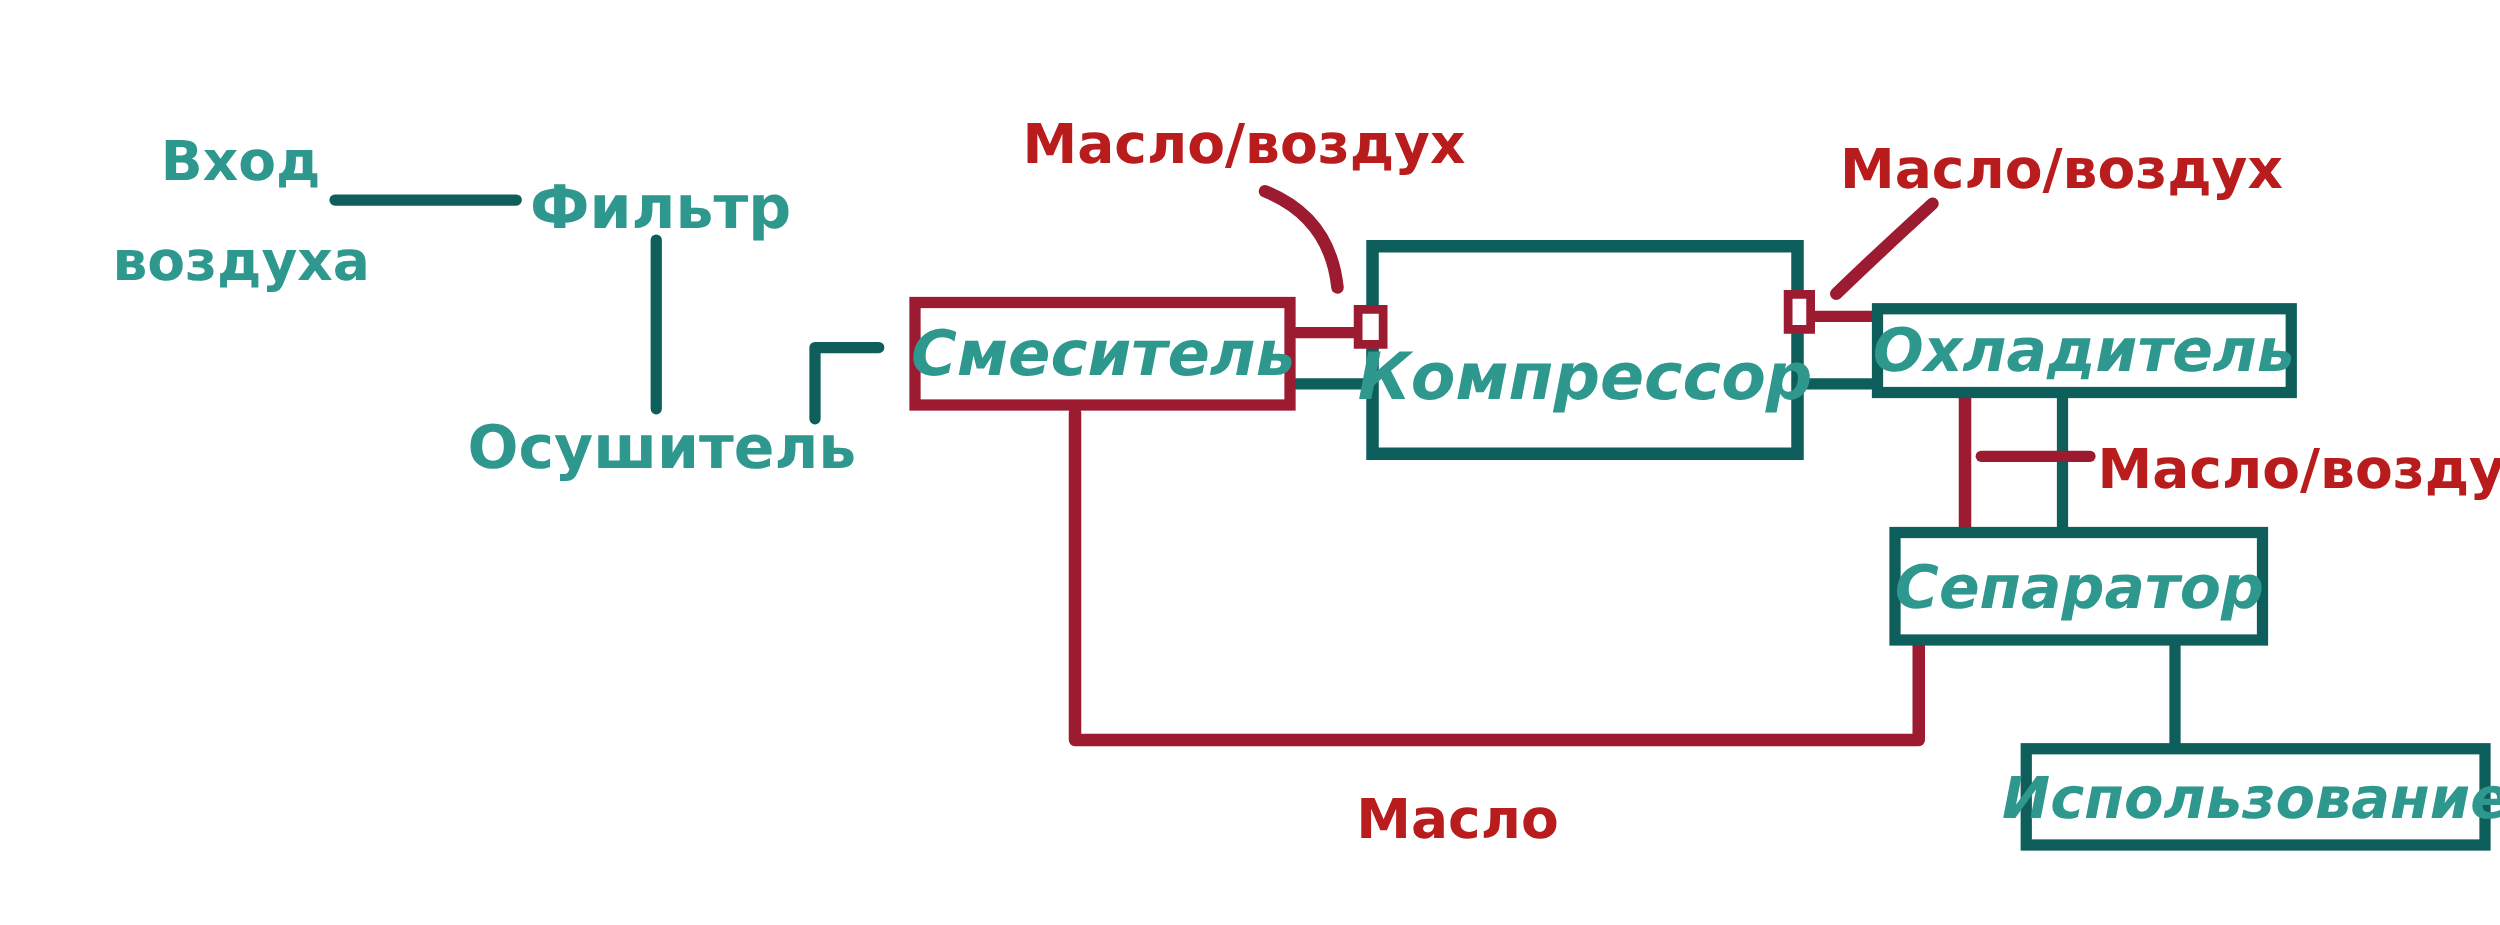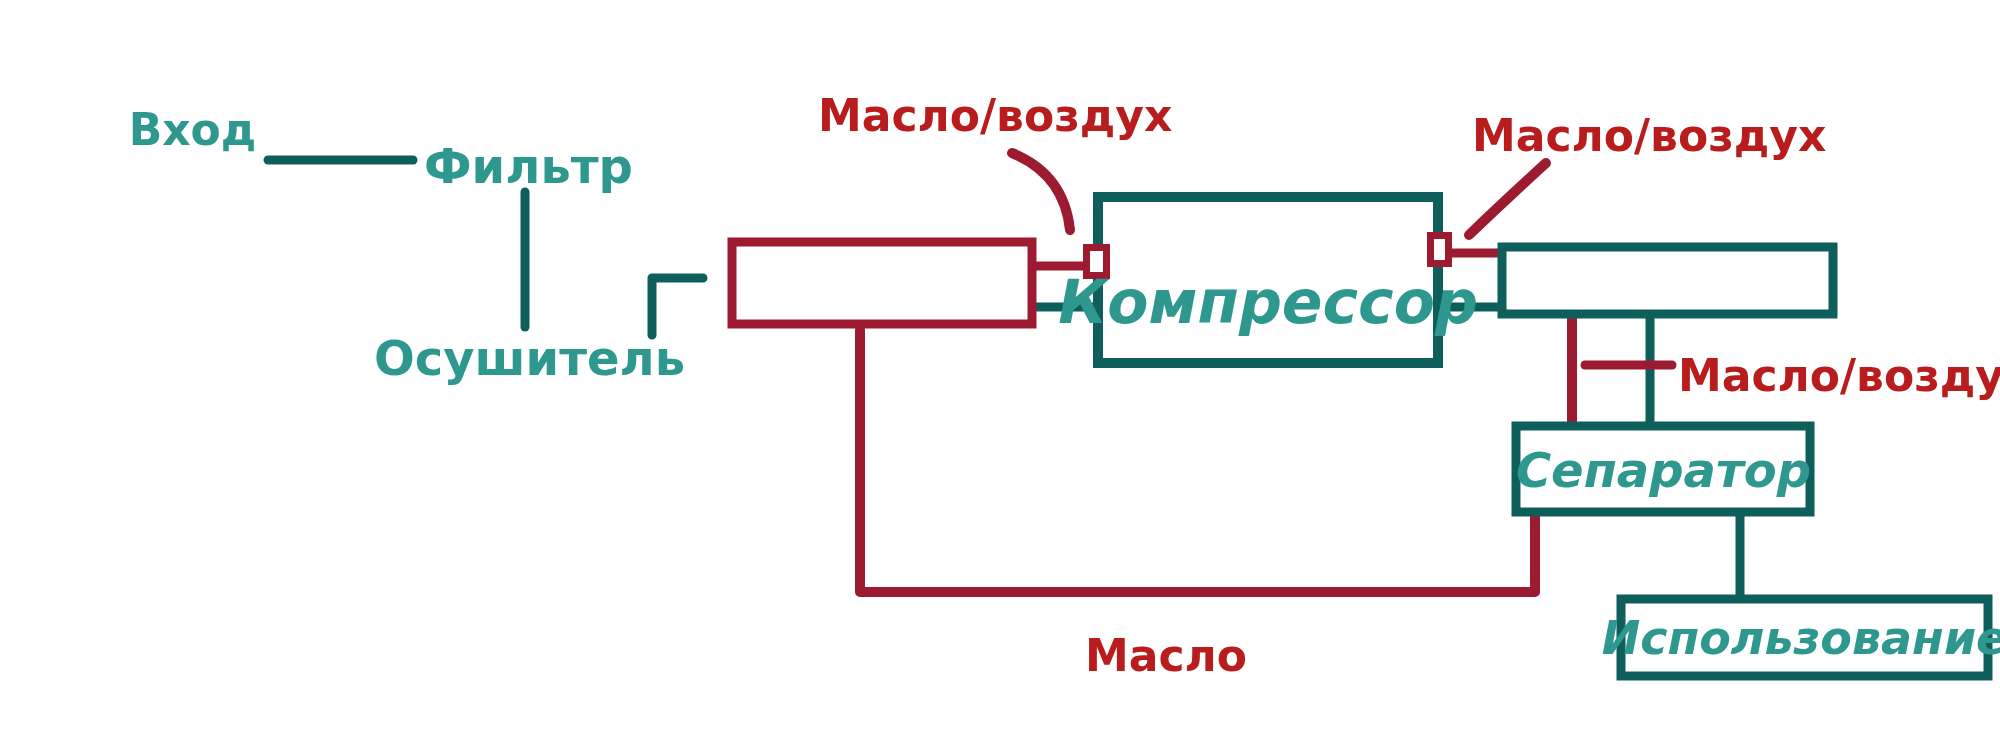--- a/index.html
+++ b/index.html
@@ -71,25 +71,28 @@
     <rect x="1502" y="247" width="331" height="67" fill="#ffffff" stroke="#0e5f5b" stroke-width="9"></rect>
     <rect x="1516" y="426" width="294" height="86" fill="#ffffff" stroke="#0e5f5b" stroke-width="9"></rect>
     <rect x="1621" y="599" width="367" height="77" fill="#ffffff" stroke="#0e5f5b" stroke-width="9"></rect>
 
     <rect x="1086.5" y="247.5" width="20" height="28" fill="#ffffff" stroke="#9c1b31" stroke-width="7"></rect>
     <rect x="1430.5" y="235.5" width="18" height="28" fill="#ffffff" stroke="#9c1b31" stroke-width="7"></rect>
   </svg>
 
   <div class="lbl teal two-line" style="left:90px; top:90px; width:205px; font-size:44px;">
     <div>Вход</div>
+    <div>воздуха</div>
   </div>
   <div class="lbl teal" style="left:424px; top:128px; font-size:48px;margin-top:12px;">Фильтр</div>
   <div class="lbl teal" style="left:374px; top:332px; font-size:48px;">Осушитель</div>
 
-  <div class="boxlbl" style="left:1093px; top:192px; width:350px; height:220px; font-size:60px;">Компрессор</div>
+  <div class="boxlbl" style="left:728px; top:238px; width:309px; height:90px; font-size:50px;">Смеситель</div>
+  <div class="boxlbl" style="left:1093px; top:192px; width:350px; height:220px; font-size:52px;">Компрессор</div>
+  <div class="boxlbl" style="left:1497px; top:243px; width:340px; height:75px; font-size:48px;">Охладитель</div>
   <div class="boxlbl" style="left:1512px; top:422px; width:303px; height:95px; font-size:48px;font-style:italic;">Сепаратор</div>
   <div class="boxlbl" style="left:1617px; top:595px; width:375px; height:85px; font-size:46px;text-align:center;">Использование</div>
 
   <div class="lbl red" style="left:818px; top:92px; font-size:44px;">Масло/воздух</div>
   <div class="lbl red" style="left:1472px; top:112px; font-size:44px;">Масло/воздух</div>
   <div class="lbl red" style="left:1678px; top:352px; font-size:44px;">Масло/воздух</div>
   <div class="lbl red" style="left:1085px; top:632px; font-size:44px;">Масло</div>
 
 </div>
 

